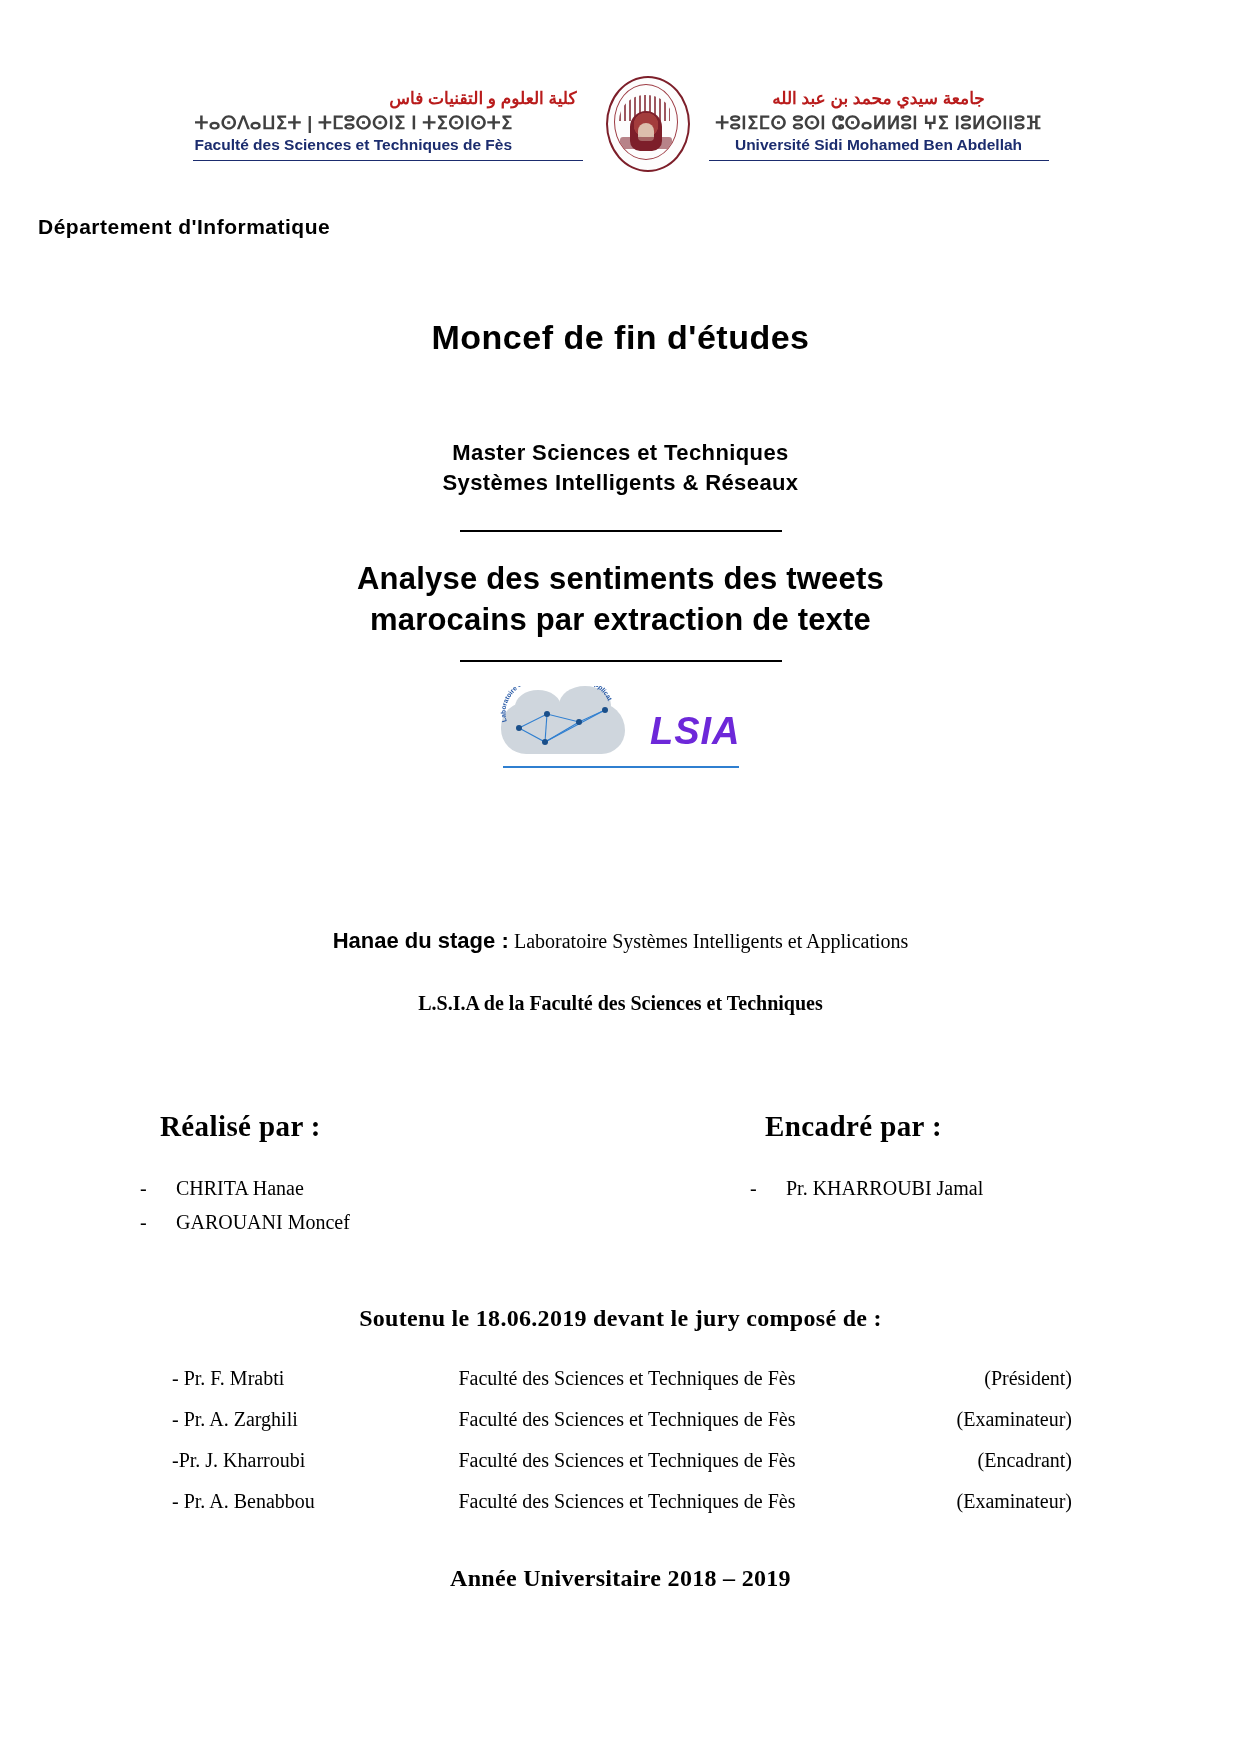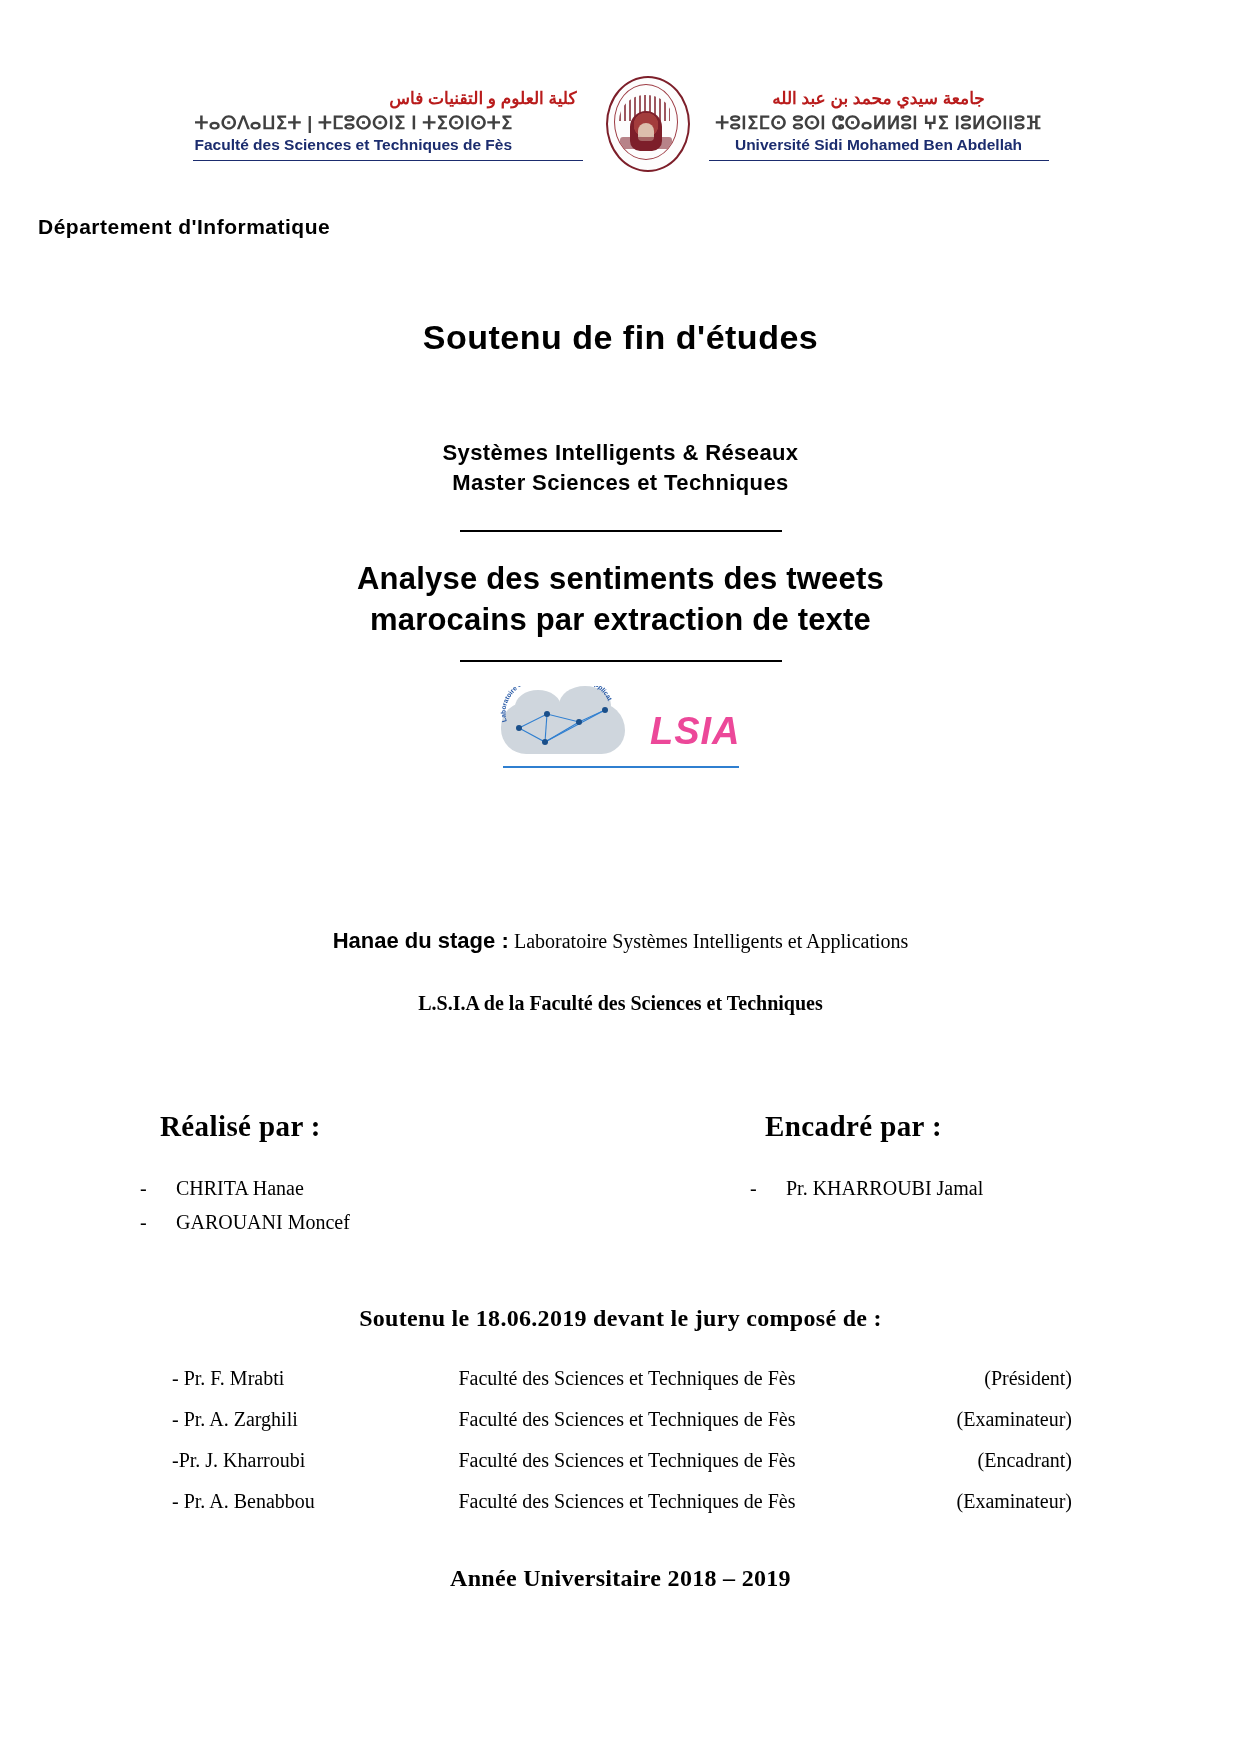--- a/index.html
+++ b/index.html
@@ -223,21 +223,21 @@
     font-family: "Liberation Sans", sans-serif;
     font-weight: bold;
   }
   .lsia .word {
     position: absolute;
     right: 0; top: 20px;
     font-family: "Liberation Sans", sans-serif;
     font-style: italic;
     font-weight: bold;
     font-size: 38px;
-    color: #ec4899;
+    color: #6d28d9;
     letter-spacing: 1px;
   }
   .lsia .underline {
     position: absolute;
     left: 2px; bottom: 6px;
     width: 236px;
     border-top: 2.4px solid #2f7fd0;
   }
 
   
@@ -352,25 +352,25 @@
       <div class="hdr-ar">جامعة سيدي محمد بن عبد الله</div>
       <div class="hdr-tif">ⵜⵓⵏⵉⵎⵙ ⵓⵙⵏ ⵛⵙⴰⵍⵍⵓⵏ ⵖⵉ ⵏⵓⵍⵙⵏⵏⵓⴼ</div>
       <div class="hdr-fr">Université Sidi Mohamed Ben Abdellah</div>
       <div class="hdr-rule"></div>
     </div>
 
   </div>
 
   <div class="dept">Département d'Informatique</div>
 
-  <div class="pfe">Soutenu de fin d'études</div>
+  <div class="pfe">Moncef de fin d'études</div>
 
   <div class="master">
+    <div>Master Sciences et Techniques</div>
     <div>Systèmes Intelligents &amp; Réseaux</div>
-    <div>Master Sciences et Techniques</div>
   </div>
 
   <div class="divider div-top"></div>
 
   <div class="title">
     <div>Analyse des sentiments des tweets</div>
     <div>marocains par extraction de texte</div>
   </div>
 
   <div class="divider div-bottom"></div>

